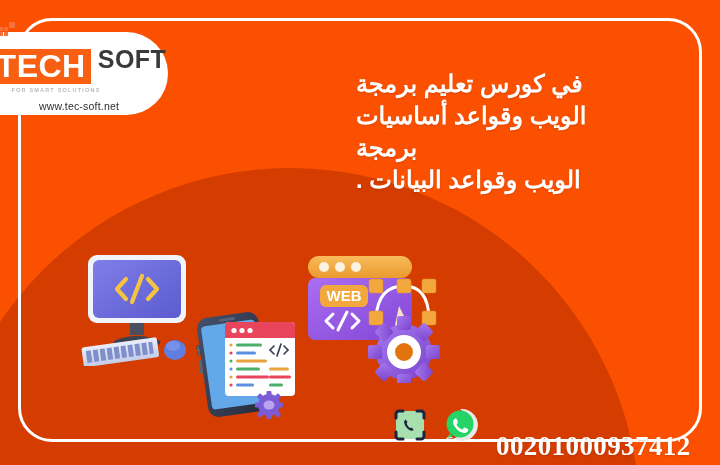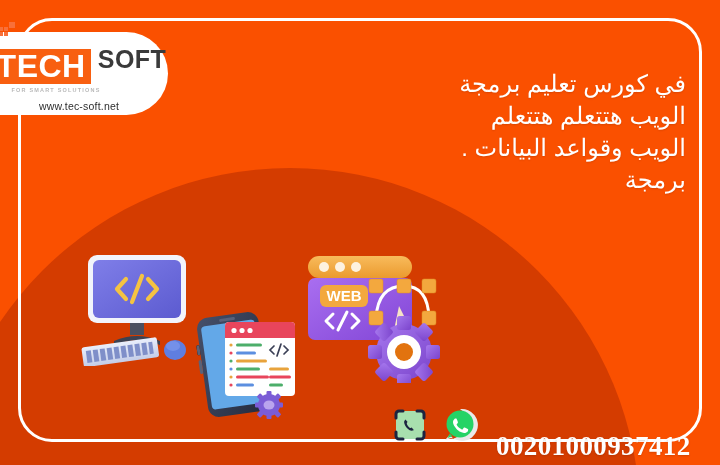--- a/index.html
+++ b/index.html
@@ -94,25 +94,25 @@
     margin-top:7px;
     letter-spacing:0.2px;
     text-align:center;
   }
 
   
   .headline {
     position:absolute;
     right:34px; top:68px;
     width:330px;
-    text-align:right;
+    text-align:left;
     direction:rtl;
     color:#ffffff;
     font-size:24px;
-    font-weight:normal;
+    font-weight:bold;
     line-height:1.33;
     z-index:30;
     text-shadow:0 1px 2px rgba(0,0,0,0.12);
   }
   .headline div { white-space:nowrap; }
 
   
   .contact {
     position:absolute;
     left:392px; top:388px;
@@ -340,23 +340,23 @@
       </div>
       <span class="logo-tech">TECH</span>
       <span class="logo-soft">SOFT</span>
     </div>
     <div class="logo-tagline">FOR SMART SOLUTIONS</div>
     <div class="logo-url">www.tec-soft.net</div>
   </div>
 
   <div class="headline">
     <div>في  كورس تعليم برمجة</div>
-    <div>الويب هتتعلم هتتعلم</div>
+    <div>الويب وقواعد أساسيات</div>
+    <div>برمجة</div>
     <div>الويب وقواعد البيانات .</div>
-    <div>برمجة</div>
   </div>
 
   <div class="contact">
     <div class="phone-badge">
       <svg width="36" height="36" viewBox="0 0 36 36">
         <rect x="4" y="4" width="28" height="28" rx="4" fill="#a8dfae"></rect>
         <g fill="none" stroke="#1d2440" stroke-width="3" stroke-linecap="round">
           <path d="M4 11 L4 7 A3 3 0 0 1 7 4 L11 4"></path>
           <path d="M25 4 L29 4 A3 3 0 0 1 32 7 L32 11"></path>
           <path d="M32 25 L32 29 A3 3 0 0 1 29 32 L25 32"></path>

